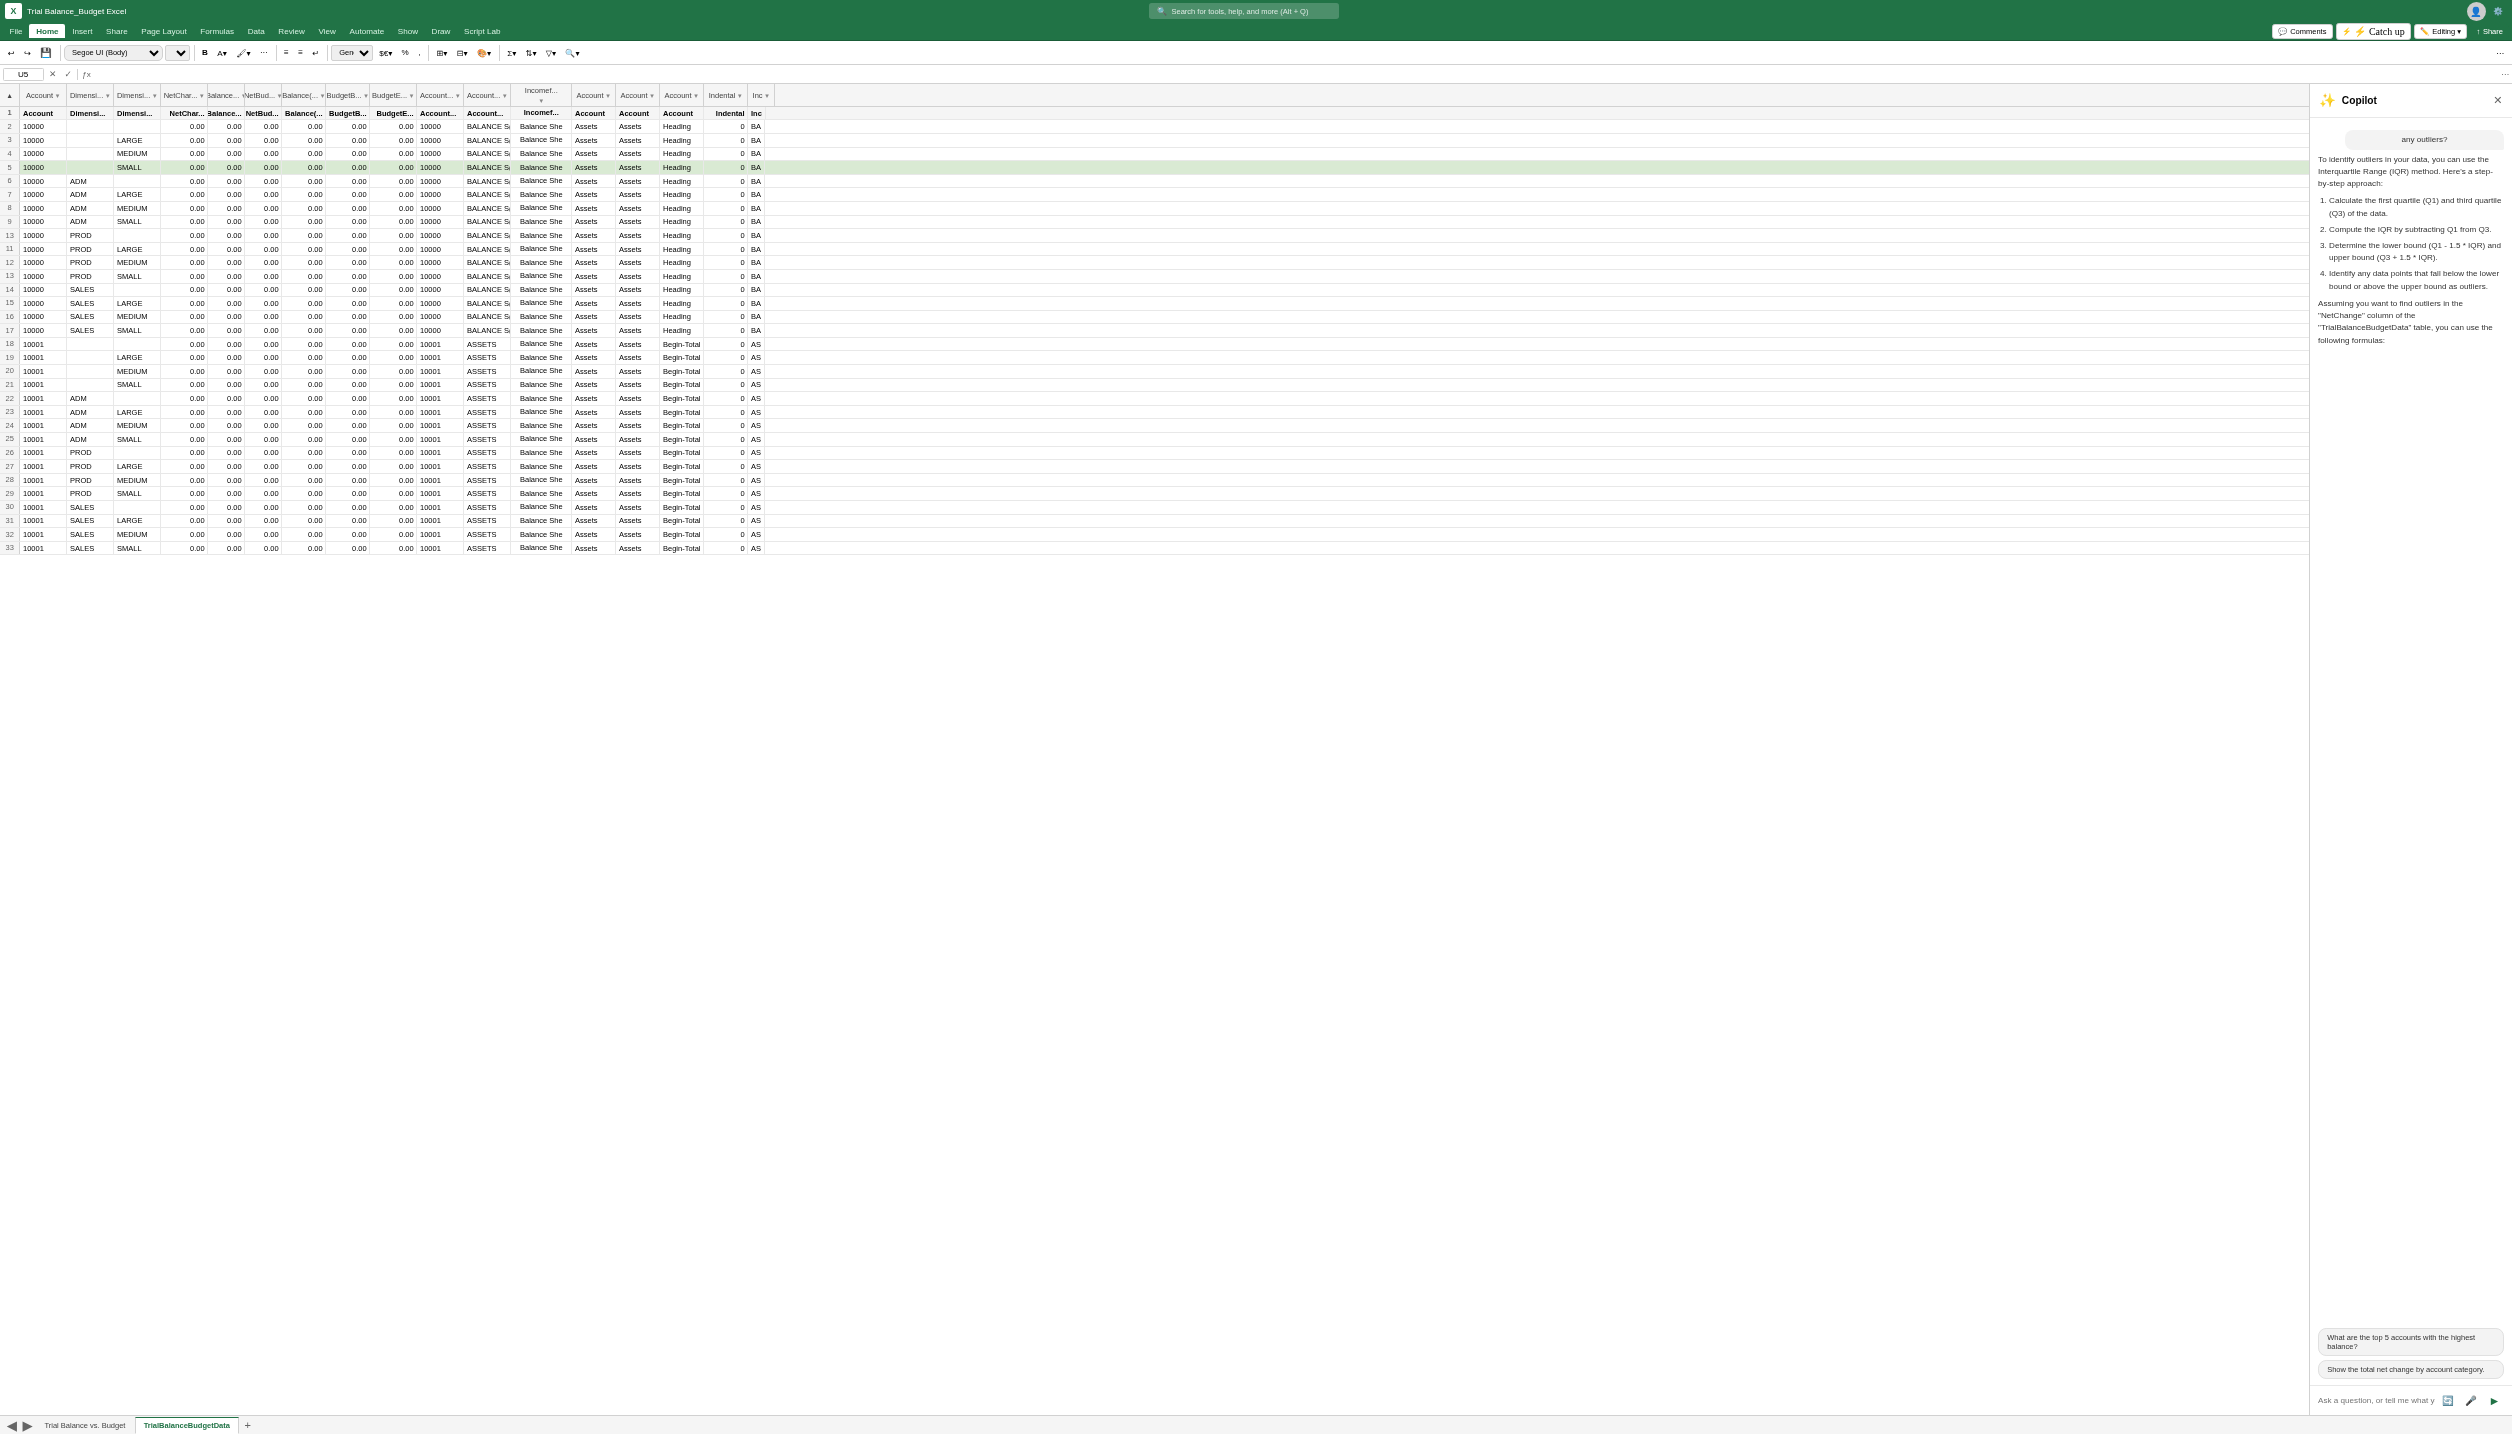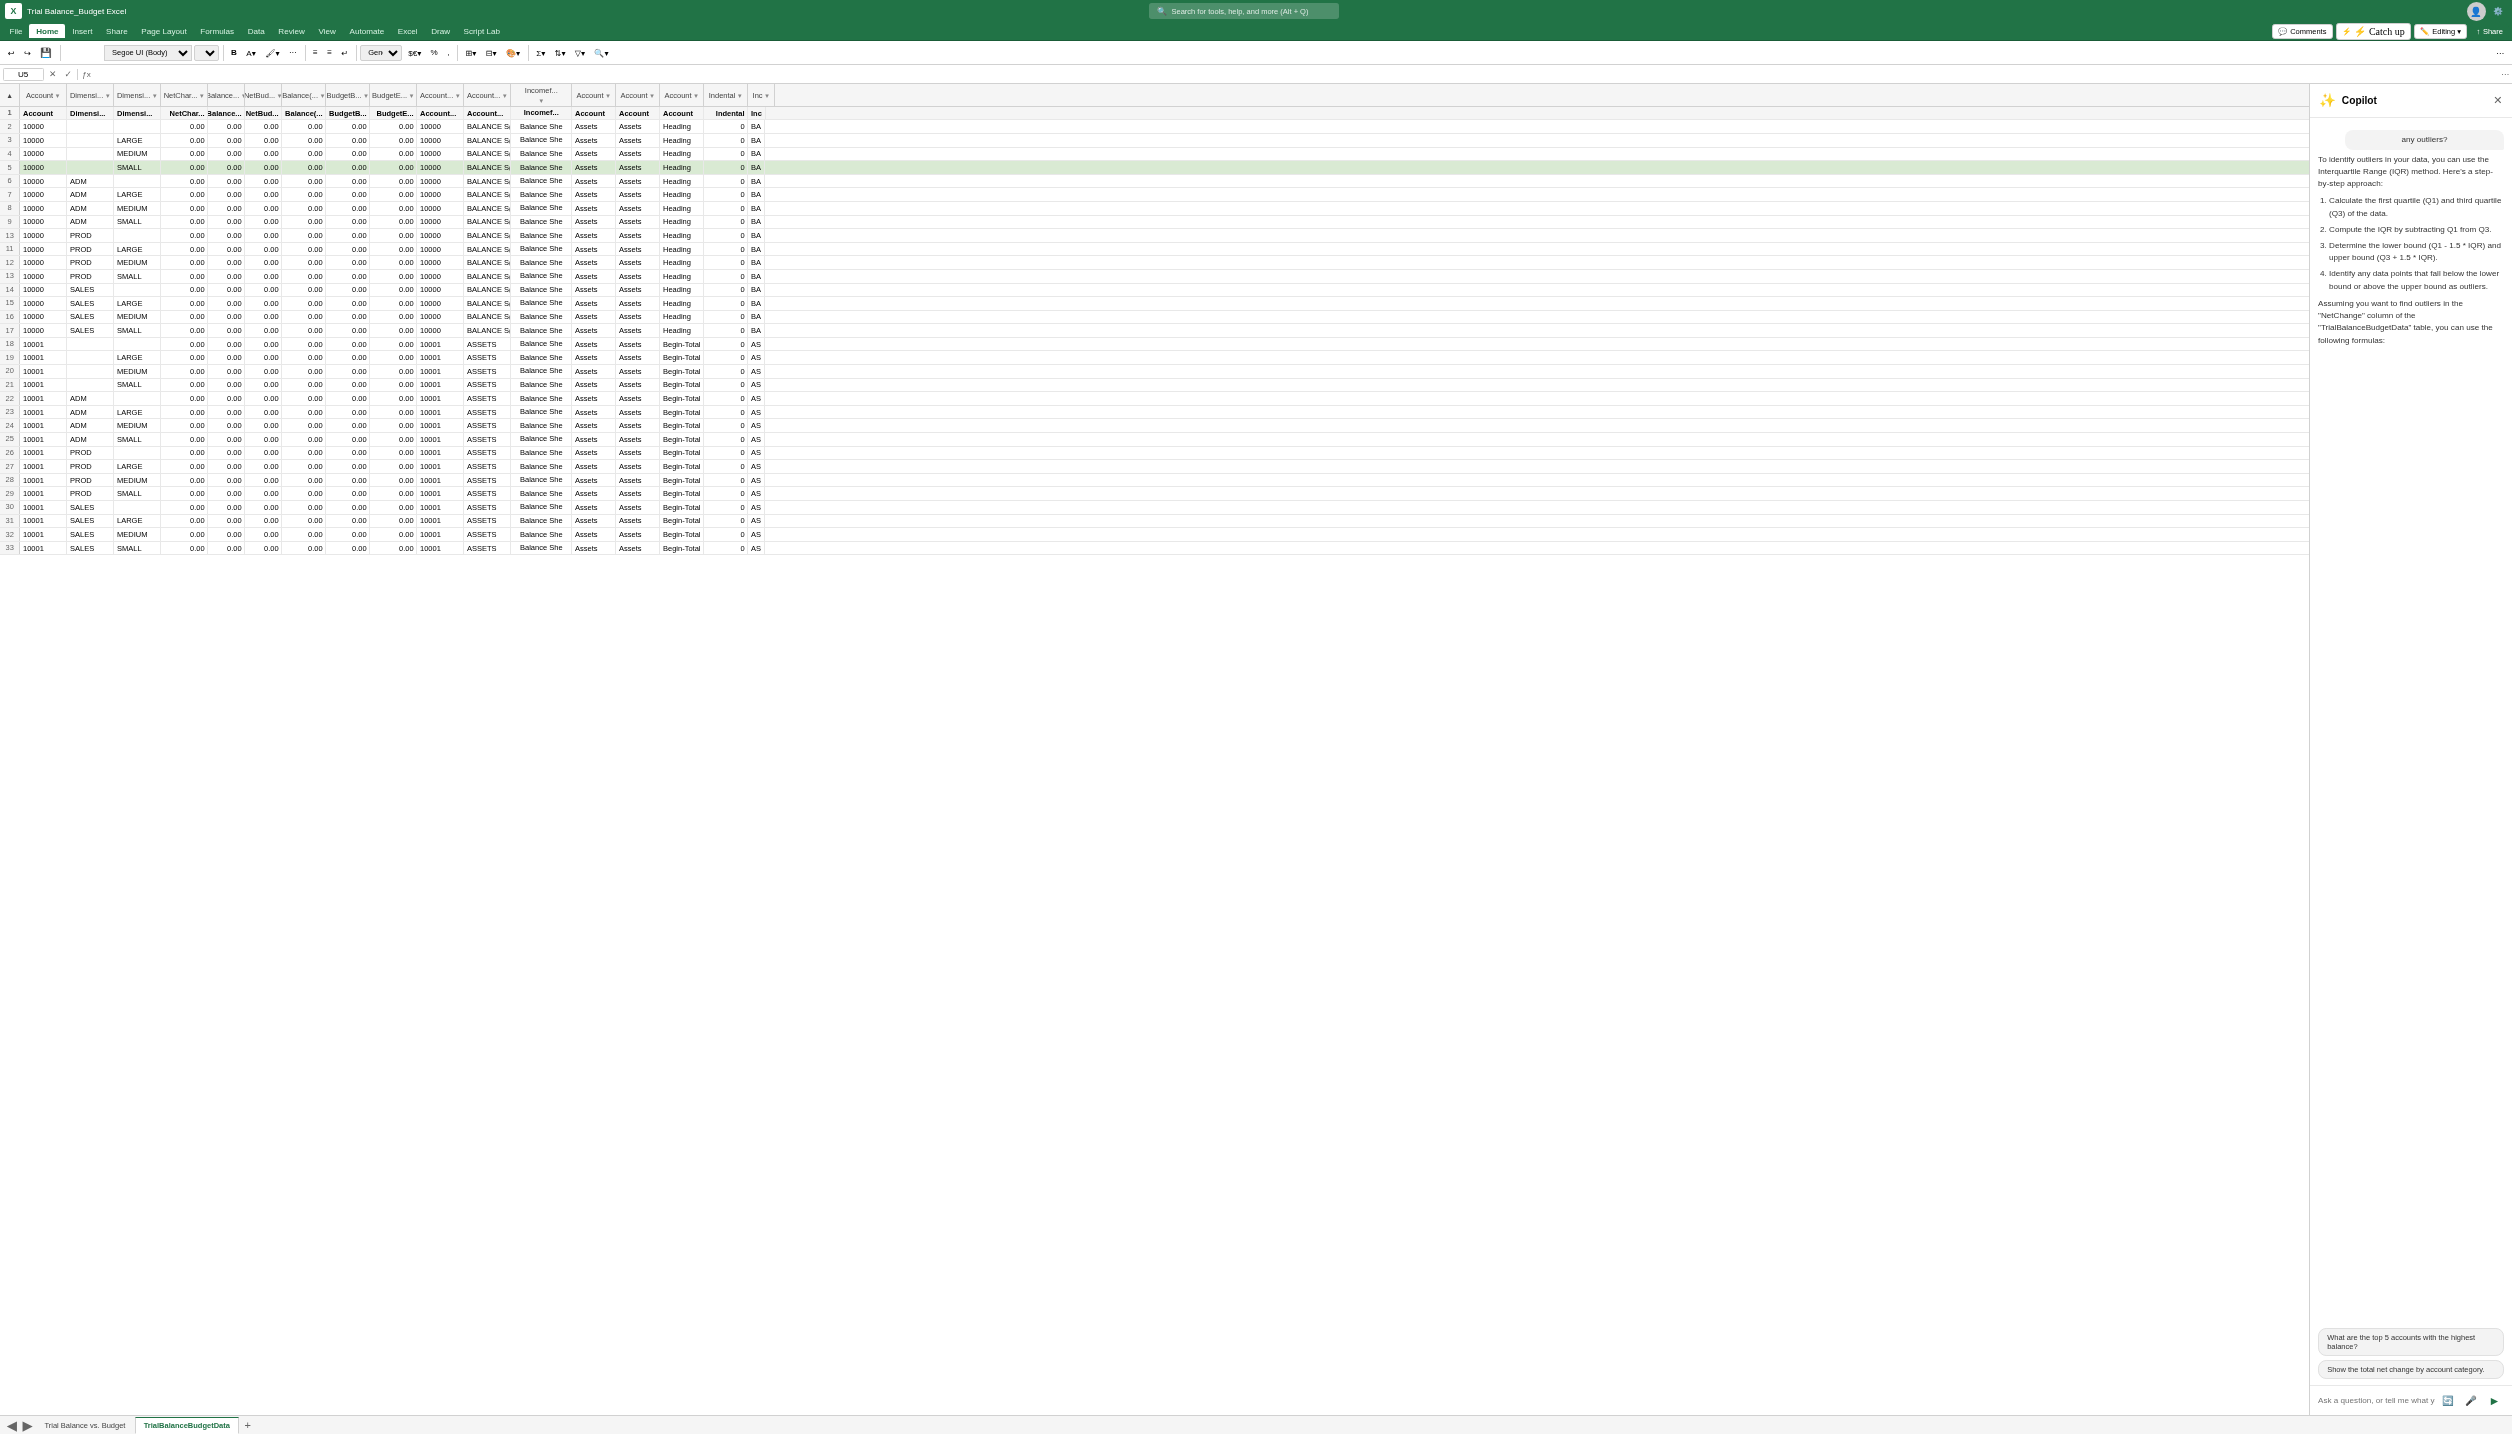--- a/index.html
+++ b/index.html
@@ -177,22 +177,22 @@
     
     #format-toolbar {
       background: #fff; border-bottom: 0.7px solid #d1d1d1;
       display: flex; align-items: center; gap: 2px; padding: 2px 4.1px; min-height: 24.4px;
     }
     .fmt-btn {
       border: 0.7px solid transparent; background: none; cursor: pointer; border-radius: 2px;
       padding: 1.4px 2.7px; font-size: 8.1px; display: flex; align-items: center;
     }
     .font-select {
-      border: 0.7px solid #d1d1d1; padding: 1.4px 2.7px; border-radius: 0;
-      font-size: 7.5px; width: 88px; cursor: pointer; margin-left: 40px;
+      border: 0.7px solid #d1d1d1; padding: 1.4px 2.7px; border-radius: 5px;
+      font-size: 7.5px; width: 99px; cursor: pointer;
     }
     .font-size-select {
       border: 0.7px solid #d1d1d1; padding: 1.4px 2.7px; border-radius: 2px;
       font-size: 7.5px; width: 24.4px; cursor: pointer;
     }
     .num-format-select {
       border: 0.7px solid #d1d1d1; padding: 1.4px 2.7px; border-radius: 2px;
       font-size: 7.5px; width: 42px; cursor: pointer;
     }
     .toolbar-sep { width: 0.7px; height: 16.3px; background: #d1d1d1; margin: 0 2px; }
@@ -220,21 +220,21 @@
   <div class="ribbon-tab" id="tab-file">File</div>
   <div class="ribbon-tab active" id="tab-home">Home</div>
   <div class="ribbon-tab" id="tab-insert">Insert</div>
   <div class="ribbon-tab" id="tab-share">Share</div>
   <div class="ribbon-tab" id="tab-page-layout">Page Layout</div>
   <div class="ribbon-tab" id="tab-formulas">Formulas</div>
   <div class="ribbon-tab" id="tab-data">Data</div>
   <div class="ribbon-tab" id="tab-review">Review</div>
   <div class="ribbon-tab" id="tab-view">View</div>
   <div class="ribbon-tab" id="tab-automate">Automate</div>
-  <div class="ribbon-tab" id="tab-help">Excel</div>
+  <div class="ribbon-tab" id="tab-help">Show</div>
   <div class="ribbon-tab" id="tab-draw">Draw</div>
   <div class="ribbon-tab" id="tab-script-lab">Script Lab</div>
 
   <div style="position:absolute;right:2.7px;top:1.4px;display:flex;align-items:center;gap:2.7px;">
     <button class="tr-btn" style="font-size:7.5px;padding:2px 5.4px;">
       <span>💬</span>
       
       Comments
     </button>
     <button class="tr-btn catchup" style="font-size:7.5px;padding:2px 5.4px;">

